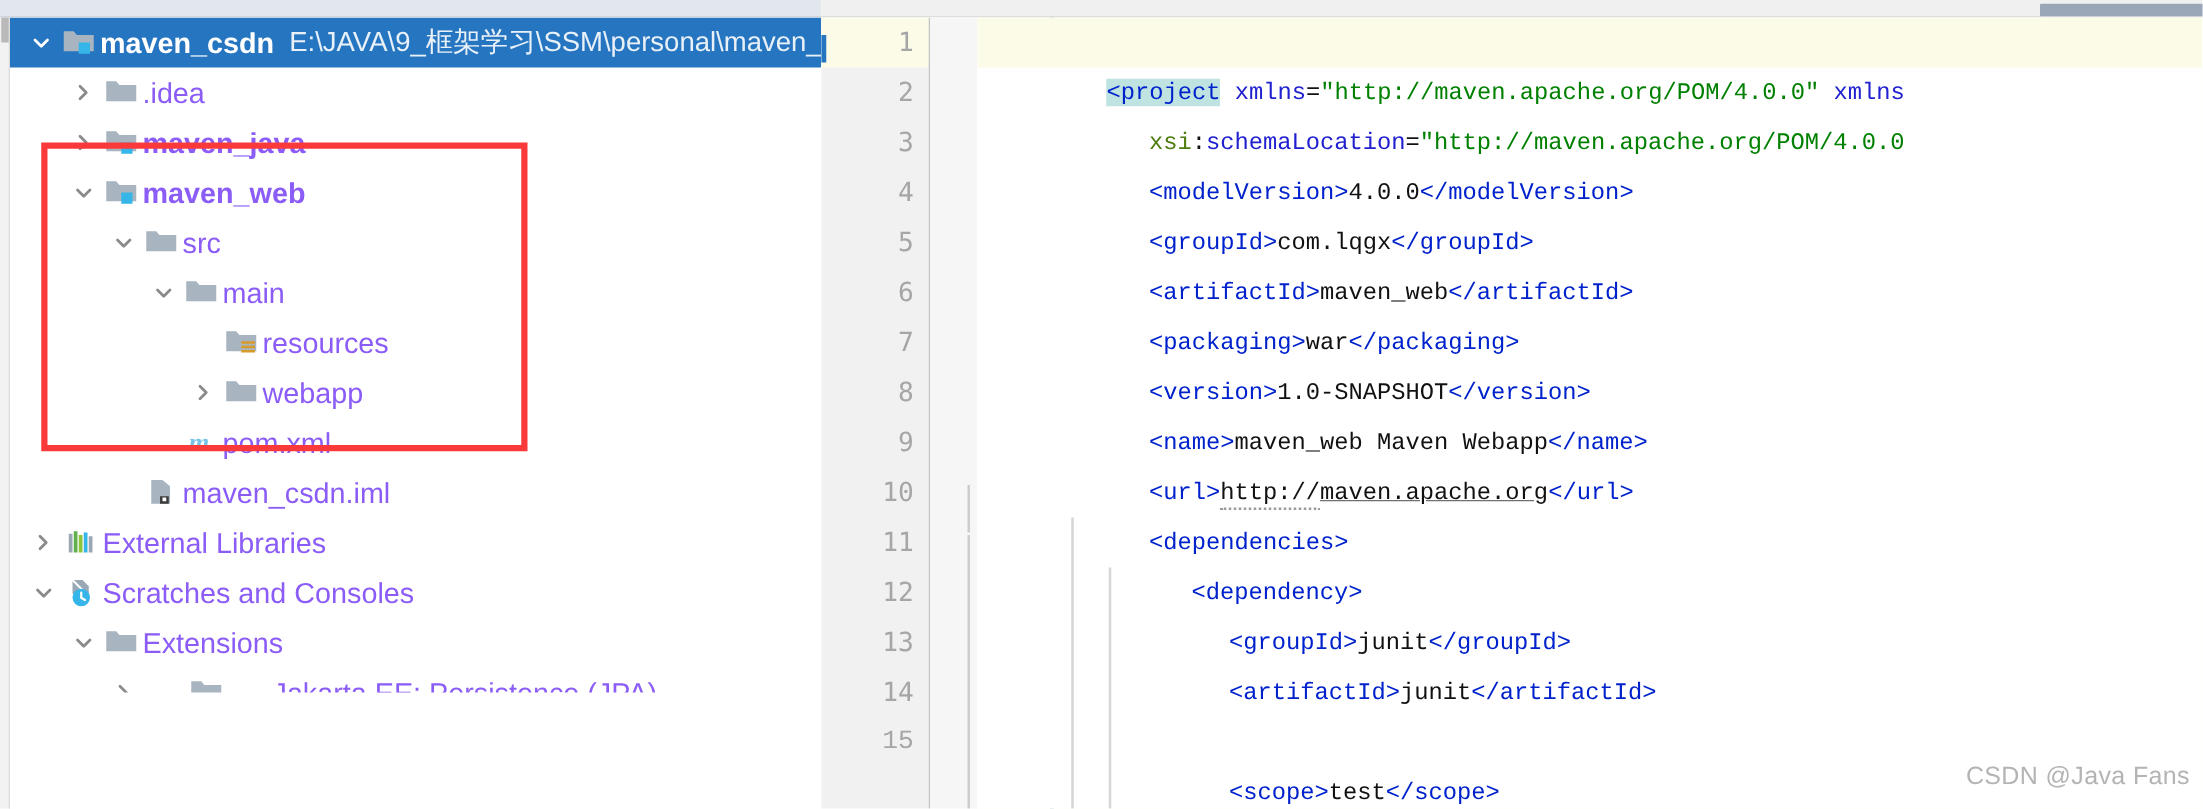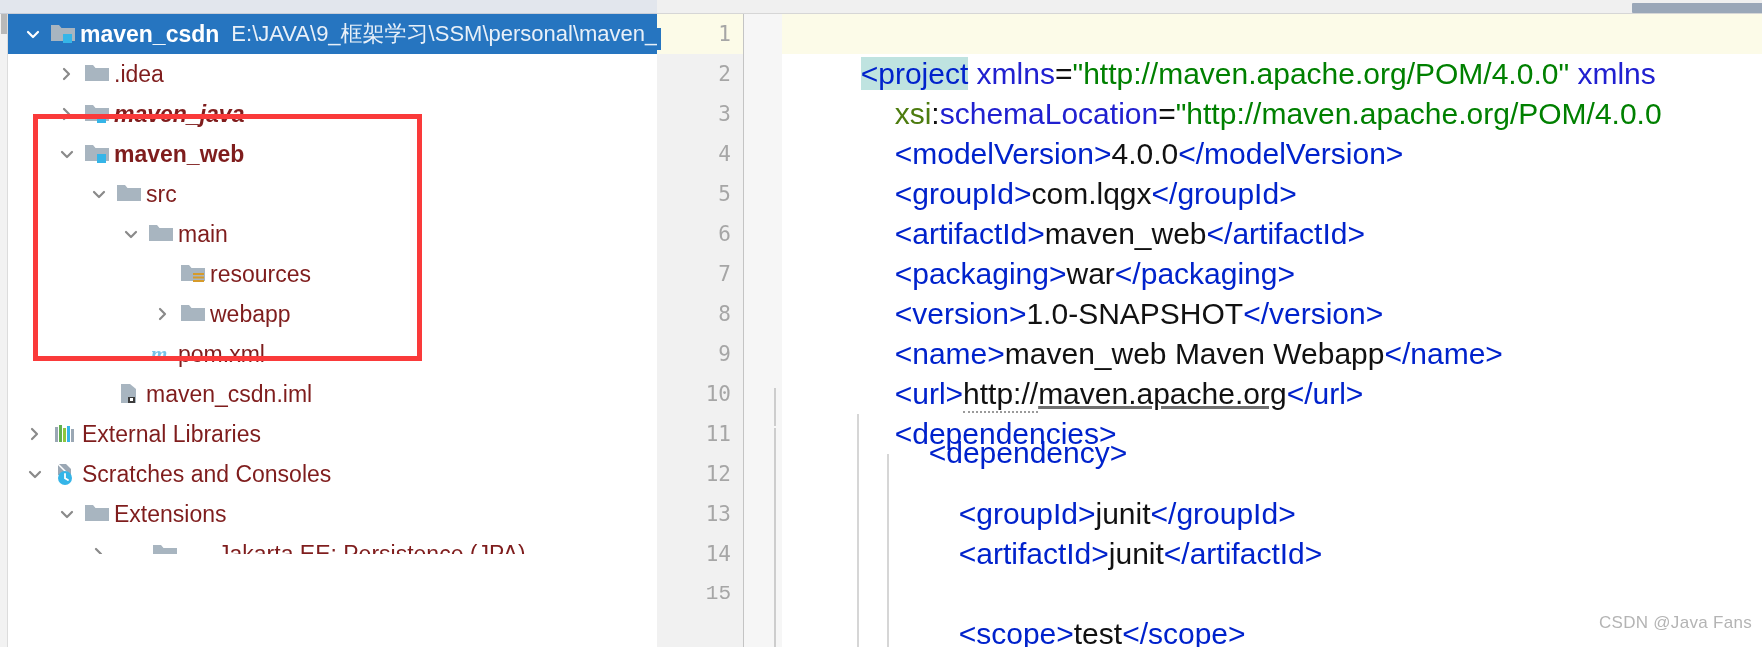--- a/index.html
+++ b/index.html
@@ -41,21 +41,21 @@
   .tree-pane {
     position: absolute; left: 8px; top: 14px; width: 649px; height: 540px;
     background: #ffffff; overflow: hidden; text-align: right;
   }
   .tree-row {
     position: relative;
     height: 40px;
     display: flex; align-items: center;
     white-space: nowrap;
     font-size: 23px;
-    color: #7f1d1d;
+    color: #8b5cf6;
   }
   .tree-row.selected {
     background: #2675c0;
     color: #ffffff;
   }
   .tree-row.selected .path { color: #e8f0f8; }
   .twisty {
     width: 26px; min-width: 26px; height: 40px;
     display: flex; align-items: center; justify-content: center;
   }
@@ -121,22 +121,22 @@
     position: absolute; left: 117px; width: 2px; background: #cdcdcd;
   }
 
   .code-area {
     position: absolute; left: 125px; top: 0; width: 980px; height: 633px;
     background: #fffef4;
   }
   .code-line {
     position: absolute; left: 0; height: 40px; line-height: 40px;
     white-space: pre;
-    font-family: Liberation Sans, sans-serif;
-    font-size: 30px;
+    font-family: Liberation Mono, monospace;
+    font-size: 19px;
   }
   .line-hl-band {
     position: absolute; left: 0; top: 0; width: 980px; height: 40px;
     background: #fcfbe8;
   }
   .code-bg-white {
     position: absolute; left: 0; top: 40px; width: 980px; height: 593px;
     background: #ffffff;
   }
   .tok-tag   { color: #0022cc; }
@@ -155,21 +155,21 @@
   .spell {
     border-bottom: 2px dotted #9a9a9a;
     padding-bottom: 1px;
   }
   .indent-guide {
     position: absolute; width: 2px; background: #d6d6d6;
   }
 
   .watermark {
     position: absolute; right: 10px; bottom: 14px;
-    font-size: 17px; color: #b4b4b4;
+    font-size: 20px; color: #b4b4b4;
     font-family: "Liberation Sans", sans-serif;
     letter-spacing: .3px;
   }
 </style>
 </head>
 <body>
 
 <div id="app">
 
   <div class="top-strip-left"></div>
@@ -206,21 +206,21 @@
           </svg>
       </span>
       <span class="icon-slot">
         <svg width="26" height="24" viewBox="0 0 26 24">
             <path d="M1 3 h8 l2.5 3 H25 v13 H1 Z" fill="#a8b5c0"></path>
           </svg>
       </span>
       <span class="label">.idea</span>
     </div>
 
-    <div class="tree-row" style="padding-left:46px;font-style:italic;">
+    <div class="tree-row" style="padding-left:46px;">
       <span class="twisty">
         <svg width="20" height="20" viewBox="0 0 20 20">
             <polyline points="7,5 12,10 7,15" fill="none" stroke="#8a8a8a" stroke-width="2.2" stroke-linecap="round" stroke-linejoin="round"></polyline>
           </svg>
       </span>
       <span class="icon-slot">
         <svg width="26" height="24" viewBox="0 0 26 24">
           <path d="M1 3 h8 l2.5 3 H25 v13 H1 Z" fill="#a8b5c0"></path>
           <rect x="13" y="12" width="9" height="9" fill="#35b5e8"></rect>
         </svg>
@@ -477,21 +477,21 @@
       </div>
 
       <div class="code-line" style="top:320px; left:46px;">
         <span class="tok-tag">&lt;url&gt;</span><span class="tok-text spell">http://</span><span class="tok-text url-link">maven.apache.org</span><span class="tok-tag">&lt;/url&gt;</span>
       </div>
 
       <div class="code-line" style="top:360px; left:46px;">
         <span class="tok-tag">&lt;dependencies&gt;</span>
       </div>
 
-      <div class="code-line" style="top:379px; left:80px;">
+      <div class="code-line" style="top:400px; left:80px;">
         <span class="tok-tag">&lt;dependency&gt;</span>
       </div>
 
       <div class="code-line" style="top:440px; left:110px;">
         <span class="tok-tag">&lt;groupId&gt;</span><span class="tok-text">junit</span><span class="tok-tag">&lt;/groupId&gt;</span>
       </div>
 
       <div class="code-line" style="top:480px; left:110px;">
         <span class="tok-tag">&lt;artifactId&gt;</span><span class="tok-text">junit</span><span class="tok-tag">&lt;/artifactId&gt;</span>
       </div>

